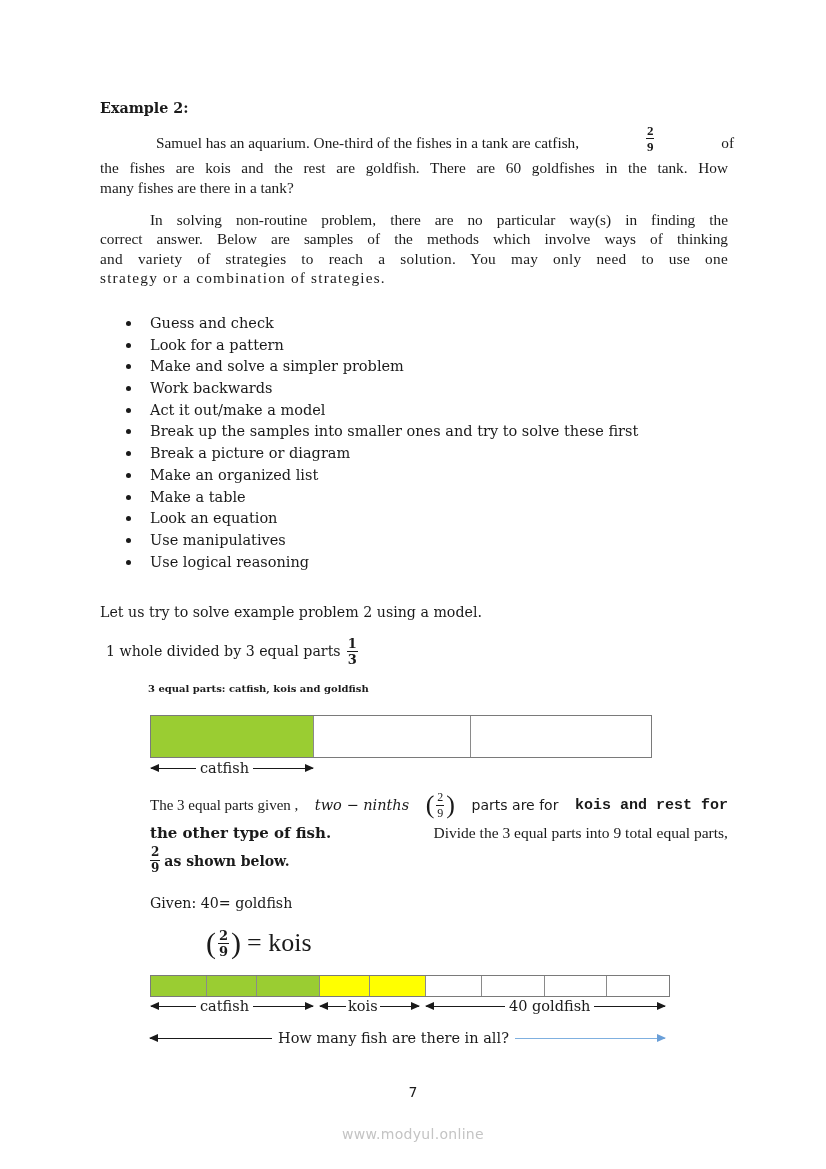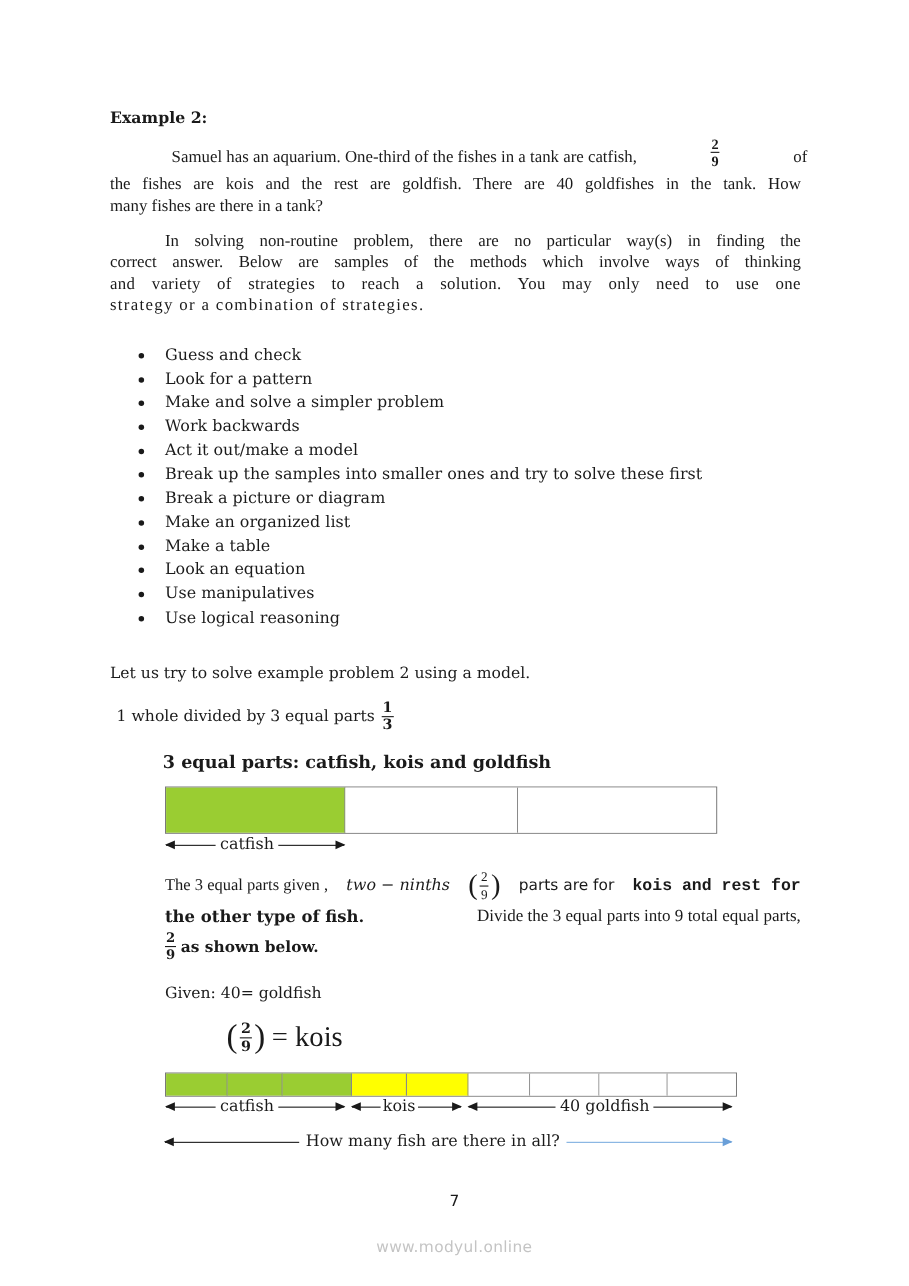--- a/index.html
+++ b/index.html
@@ -37,21 +37,21 @@
 <div class="abs bold" style="left:100px; top:100px; font-size:14.3px;">Example 2:</div>
 
 <div class="abs serif2" style="left:156px; top:130px; width:578px; line-height:20px; display:flex; justify-content:space-between; align-items:flex-end;">
   <span>Samuel has an aquarium. One-third of the fishes in a tank are catfish,</span>
   <span class="frac" style="margin-top:-6px;">
     <span class="num">2</span>
     <span class="den">9</span>
   </span>
   <span>of</span>
 </div>
-<div class="abs serif2 justify" style="left:100px; top:158px; width:628px; line-height:20px;">the fishes are kois and the rest are goldfish. There are 40 goldfishes in the tank. How</div>
+<div class="abs serif2 justify" style="left:100px; top:158px; width:628px; line-height:20px;">the fishes are kois and the rest are goldfish. There are 60 goldfishes in the tank. How</div>
 <div class="abs serif2" style="left:100px; top:178px; line-height:20px;">many fishes are there in a tank?</div>
 
 <div class="abs serif2 justify" style="left:150px; top:210px; width:578px; line-height:20px;">In solving non-routine problem, there are no particular way(s) in finding the</div>
 <div class="abs serif2 justify" style="left:100px; top:229px; width:628px; line-height:20px;">correct answer. Below are samples  of the methods which involve ways of thinking</div>
 <div class="abs serif2 justify" style="left:100px; top:249px; width:628px; line-height:20px; letter-spacing:0.3px;">and variety of strategies  to reach a solution. You may only need to use one</div>
 <div class="abs serif2" style="left:100px; top:268px; line-height:20px; letter-spacing:1.2px;">strategy or a combination of strategies.</div>
 
 <div class="abs" style="left:100px; top:313px; width:620px;">
   <ul class="strat" id="strat-list">
       <li><span class="bullet"></span><span>Guess and check</span></li>
@@ -70,21 +70,21 @@
 </div>
 
 <div class="abs txt" style="left:100px; top:603px;">Let us try to solve example problem 2 using a model.</div>
 <div class="abs txt" style="left:106px; top:637px; display:flex; align-items:center; gap:4px;">
   <span>1 whole divided by 3 equal parts</span>
   <span class="frac">
     <span class="num">1</span>
     <span class="den">3</span>
   </span>
 </div>
-<div class="abs bold" style="left:148px; top:683px; font-size:16px;">3 equal parts: catfish, kois and goldfish</div>
+<div class="abs bold" style="left:148px; top:683px; font-size:10px;">3 equal parts: catfish, kois and goldfish</div>
 
 <div class="bar" id="bar1" style="left:150px; top:715px; width:502px; height:43px;">
     <div class="seg" style="width: 163px; background: rgb(154, 205, 50);"></div>
     <div class="seg" style="width: 157px; background: rgb(255, 255, 255);"></div>
     <div class="seg" style="width: 180px; background: rgb(255, 255, 255);"></div>
   </div>
 <div class="arrow-line arrow-left arrow-right" style="left:151px; top:768px; width:162px;"></div>
 <div class="arrow-label" style="left:196px; top:760px;">catfish</div>
 
 <div class="abs" style="left:150px; top:790px; width:578px; height:30px; display:flex; align-items:center; justify-content:space-between; font-family:'Liberation Serif',serif; font-size:15px;">

